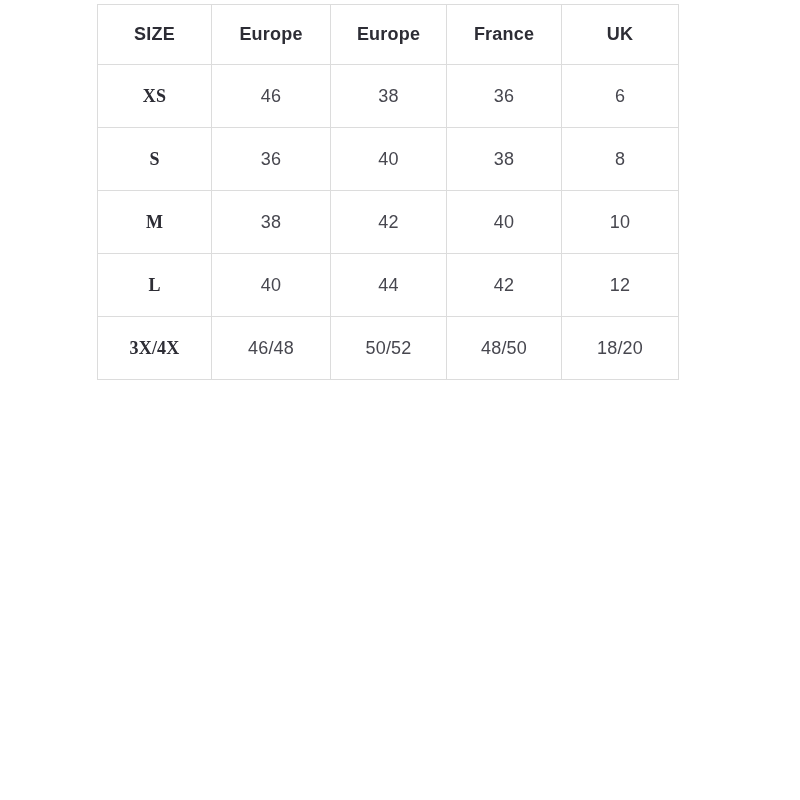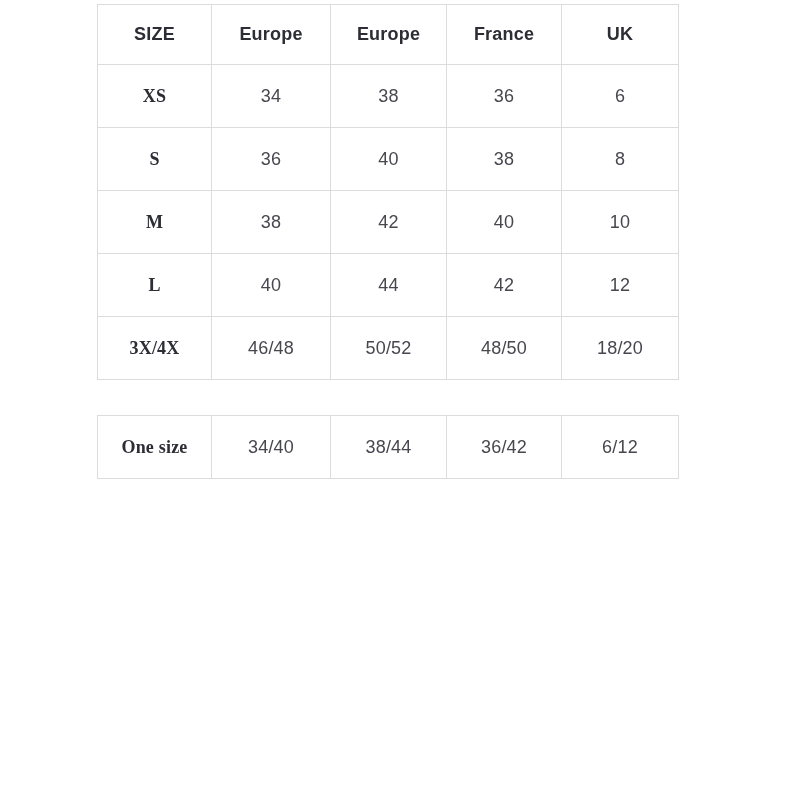--- a/index.html
+++ b/index.html
@@ -79,21 +79,21 @@
           <th>SIZE</th>
           <th>Europe</th>
           <th>Europe</th>
           <th>France</th>
           <th>UK</th>
         </tr>
       </thead>
       <tbody>
         <tr>
           <td class="row-label">XS</td>
-          <td>34</td>
+          <td>46</td>
           <td>38</td>
           <td>36</td>
           <td>6</td>
         </tr>
         <tr>
           <td class="row-label">S</td>
           <td>36</td>
           <td>40</td>
           <td>38</td>
           <td>8</td>
@@ -124,24 +124,17 @@
 
     <table class="table-secondary">
       <colgroup>
         <col class="c0">
           <col class="c1">
           <col class="c2">
           <col class="c3">
           <col class="c4">
       </colgroup>
       <tbody>
-        <tr>
-          <td class="row-label">One size</td>
-          <td>34/40</td>
-          <td>38/44</td>
-          <td>36/42</td>
-          <td>6/12</td>
-        </tr>
       </tbody>
     </table>
 
   </div>
 </div>
 
 </body></html>

